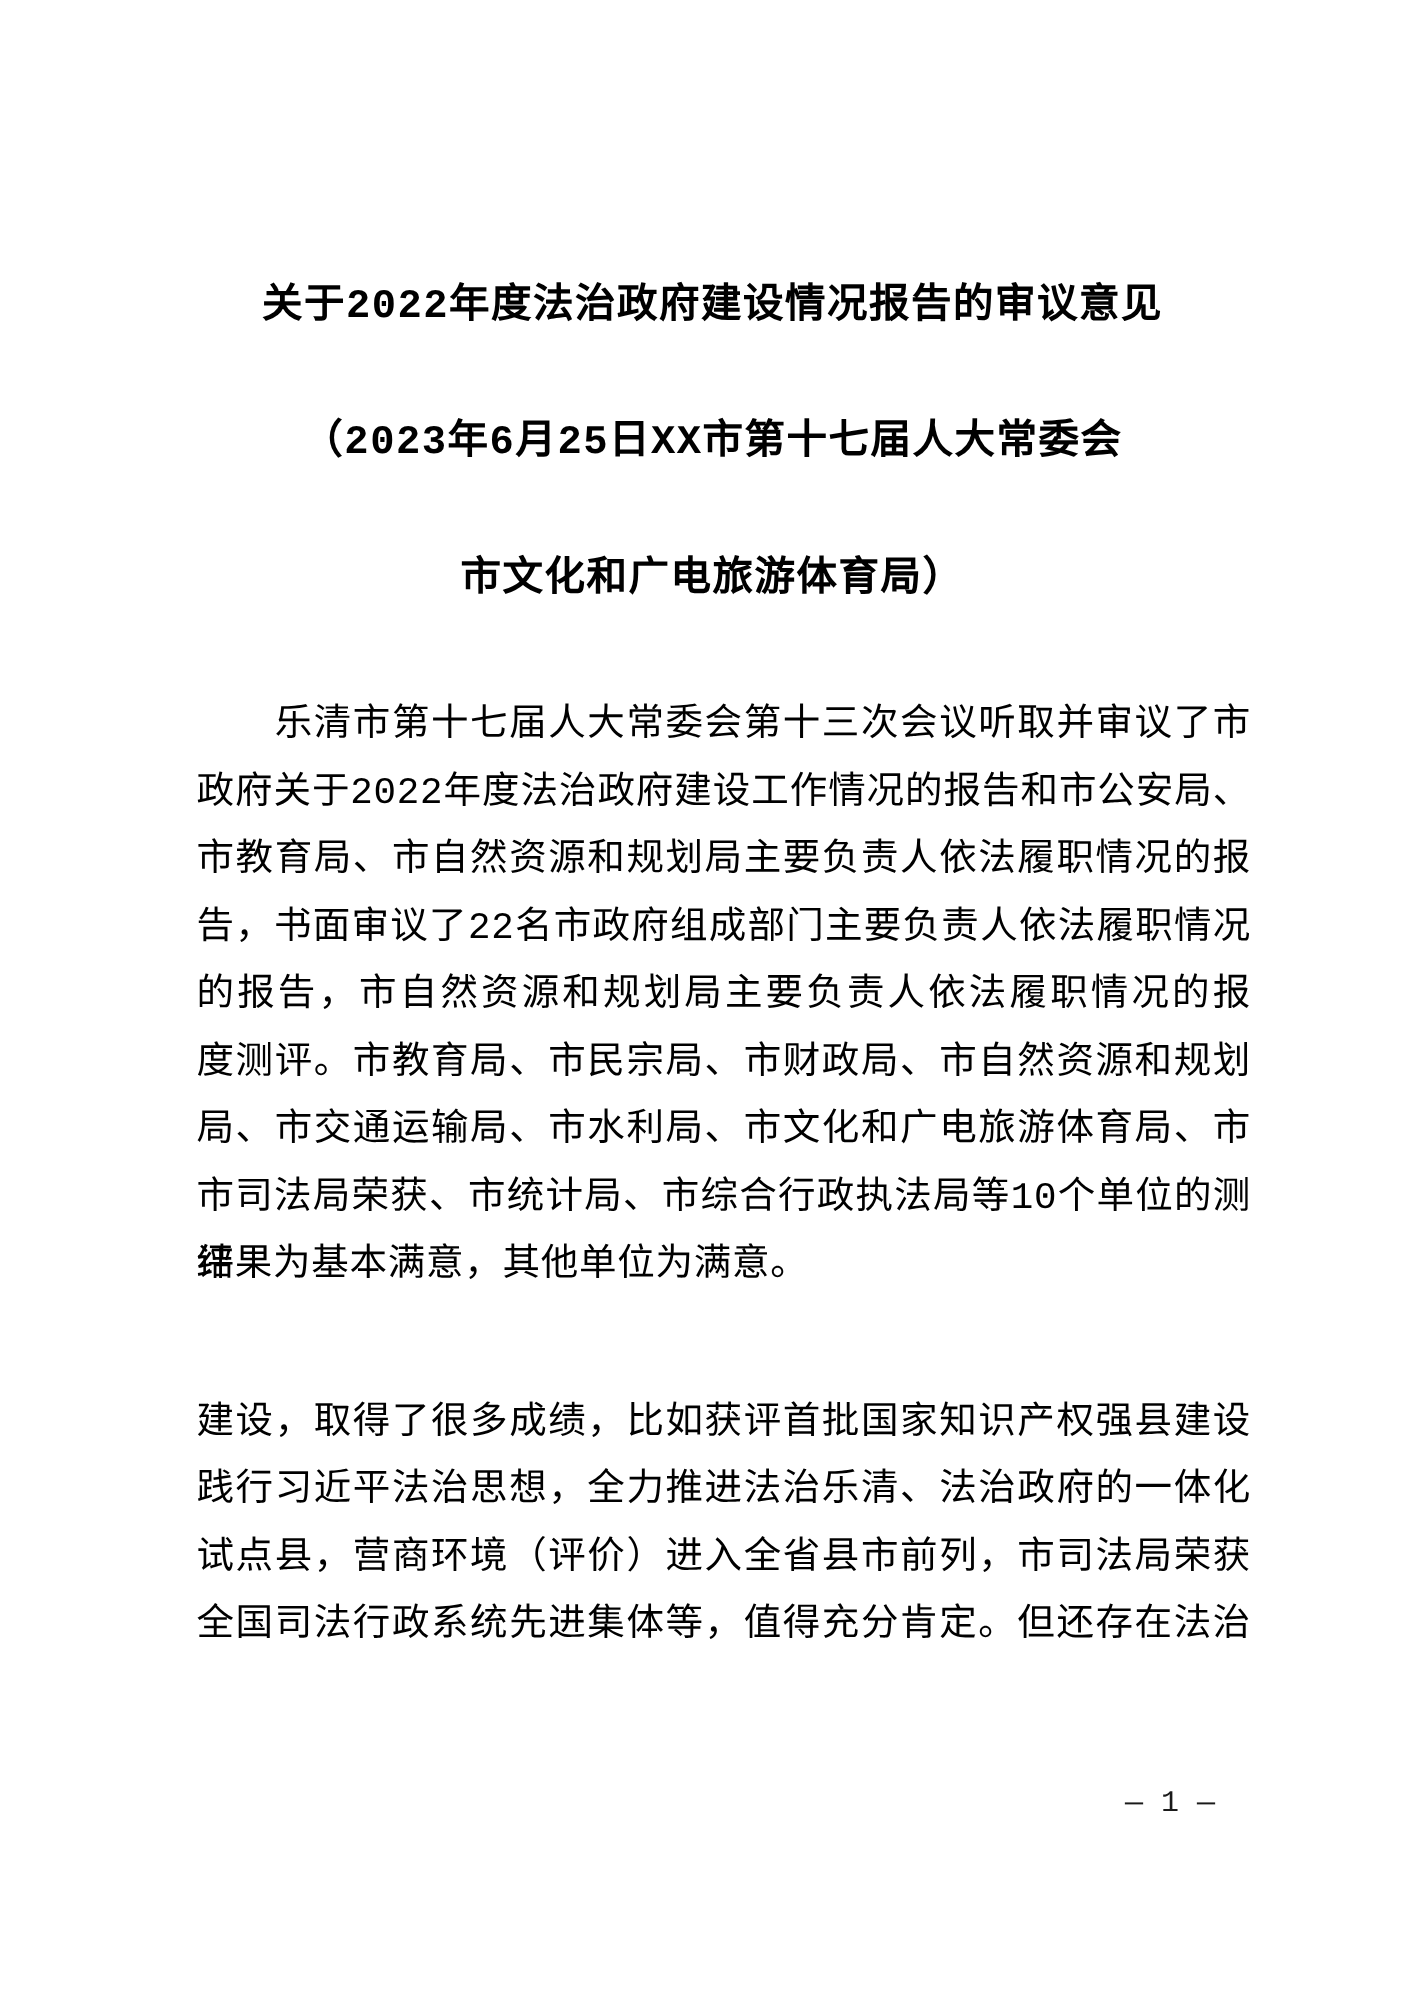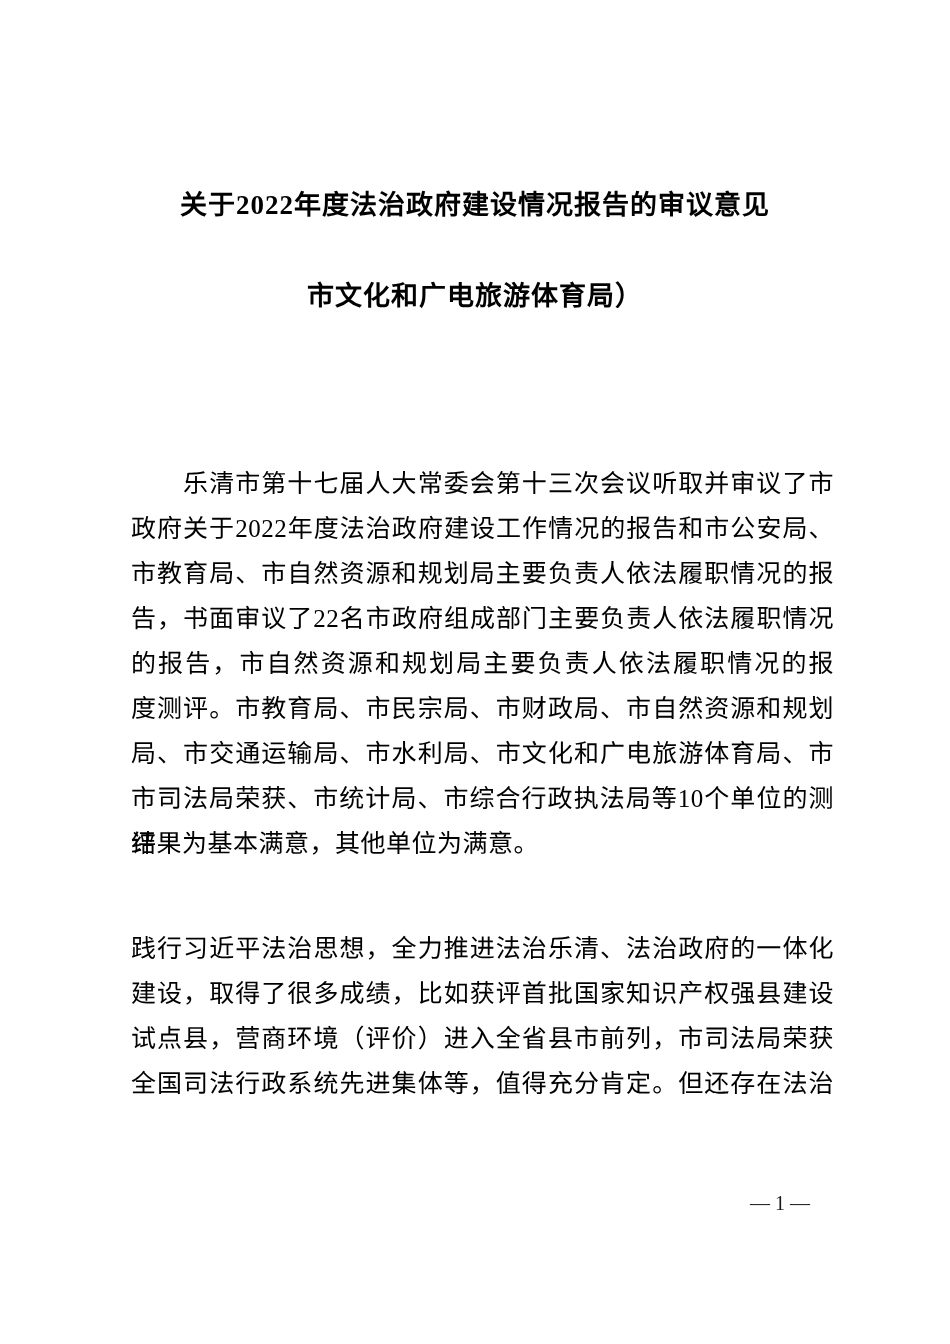--- a/index.html
+++ b/index.html
@@ -6,21 +6,21 @@
     margin: 0;
     padding: 0;
     background: #ffffff;
   }
   .page {
     position: relative;
     width: 950px;
     height: 1344px;
     background: #ffffff;
     color: #000000;
-    font-family: Liberation Serif, serif;
+    font-family: Liberation Mono, monospace;
     overflow: hidden;
   }
   
   .doc-title {
     position: absolute;
     top: 160px;
     left: 0;
     width: 950px;
     text-align: center;
     font-weight: 700;
@@ -63,38 +63,39 @@
     white-space: nowrap;
   }
 </style>
 </head>
 <body>
 
 <div class="page">
 
   <div class="doc-title">
       <div class="title-line">关于2022年度法治政府建设情况报告的审议意见</div>
+      <div class="title-line">（2023年6月25日XX市第十七届人大常委会</div>
       <div class="title-line">市文化和广电旅游体育局）</div>
     </div>
 
   <div class="doc-body">
     <div class="para para-complete">
         <div class="text-line">　　乐清市第十七届人大常委会第十三次会议听取并审议了市</div>
         <div class="text-line">政府关于2022年度法治政府建设工作情况的报告和市公安局、</div>
         <div class="text-line">市教育局、市自然资源和规划局主要负责人依法履职情况的报</div>
         <div class="text-line">告，书面审议了22名市政府组成部门主要负责人依法履职情况</div>
         <div class="text-line">的报告，市自然资源和规划局主要负责人依法履职情况的报</div>
         <div class="text-line">度测评。市教育局、市民宗局、市财政局、市自然资源和规划</div>
         <div class="text-line">局、市交通运输局、市水利局、市文化和广电旅游体育局、市</div>
         <div class="text-line">市司法局荣获、市统计局、市综合行政执法局等10个单位的测评</div>
         <div class="text-line">结果为基本满意，其他单位为满意。</div>
       </div>
     <div class="para">
+        <div class="text-line">建设，取得了很多成绩，比如获评首批国家知识产权强县建设</div>
         <div class="text-line">践行习近平法治思想，全力推进法治乐清、法治政府的一体化</div>
-        <div class="text-line">建设，取得了很多成绩，比如获评首批国家知识产权强县建设</div>
         <div class="text-line">试点县，营商环境（评价）进入全省县市前列，市司法局荣获</div>
         <div class="text-line">全国司法行政系统先进集体等，值得充分肯定。但还存在法治</div>
       </div>
   </div>
 
   <div class="page-footer">— 1 —</div>
 
 </div>
 
 </body></html>

